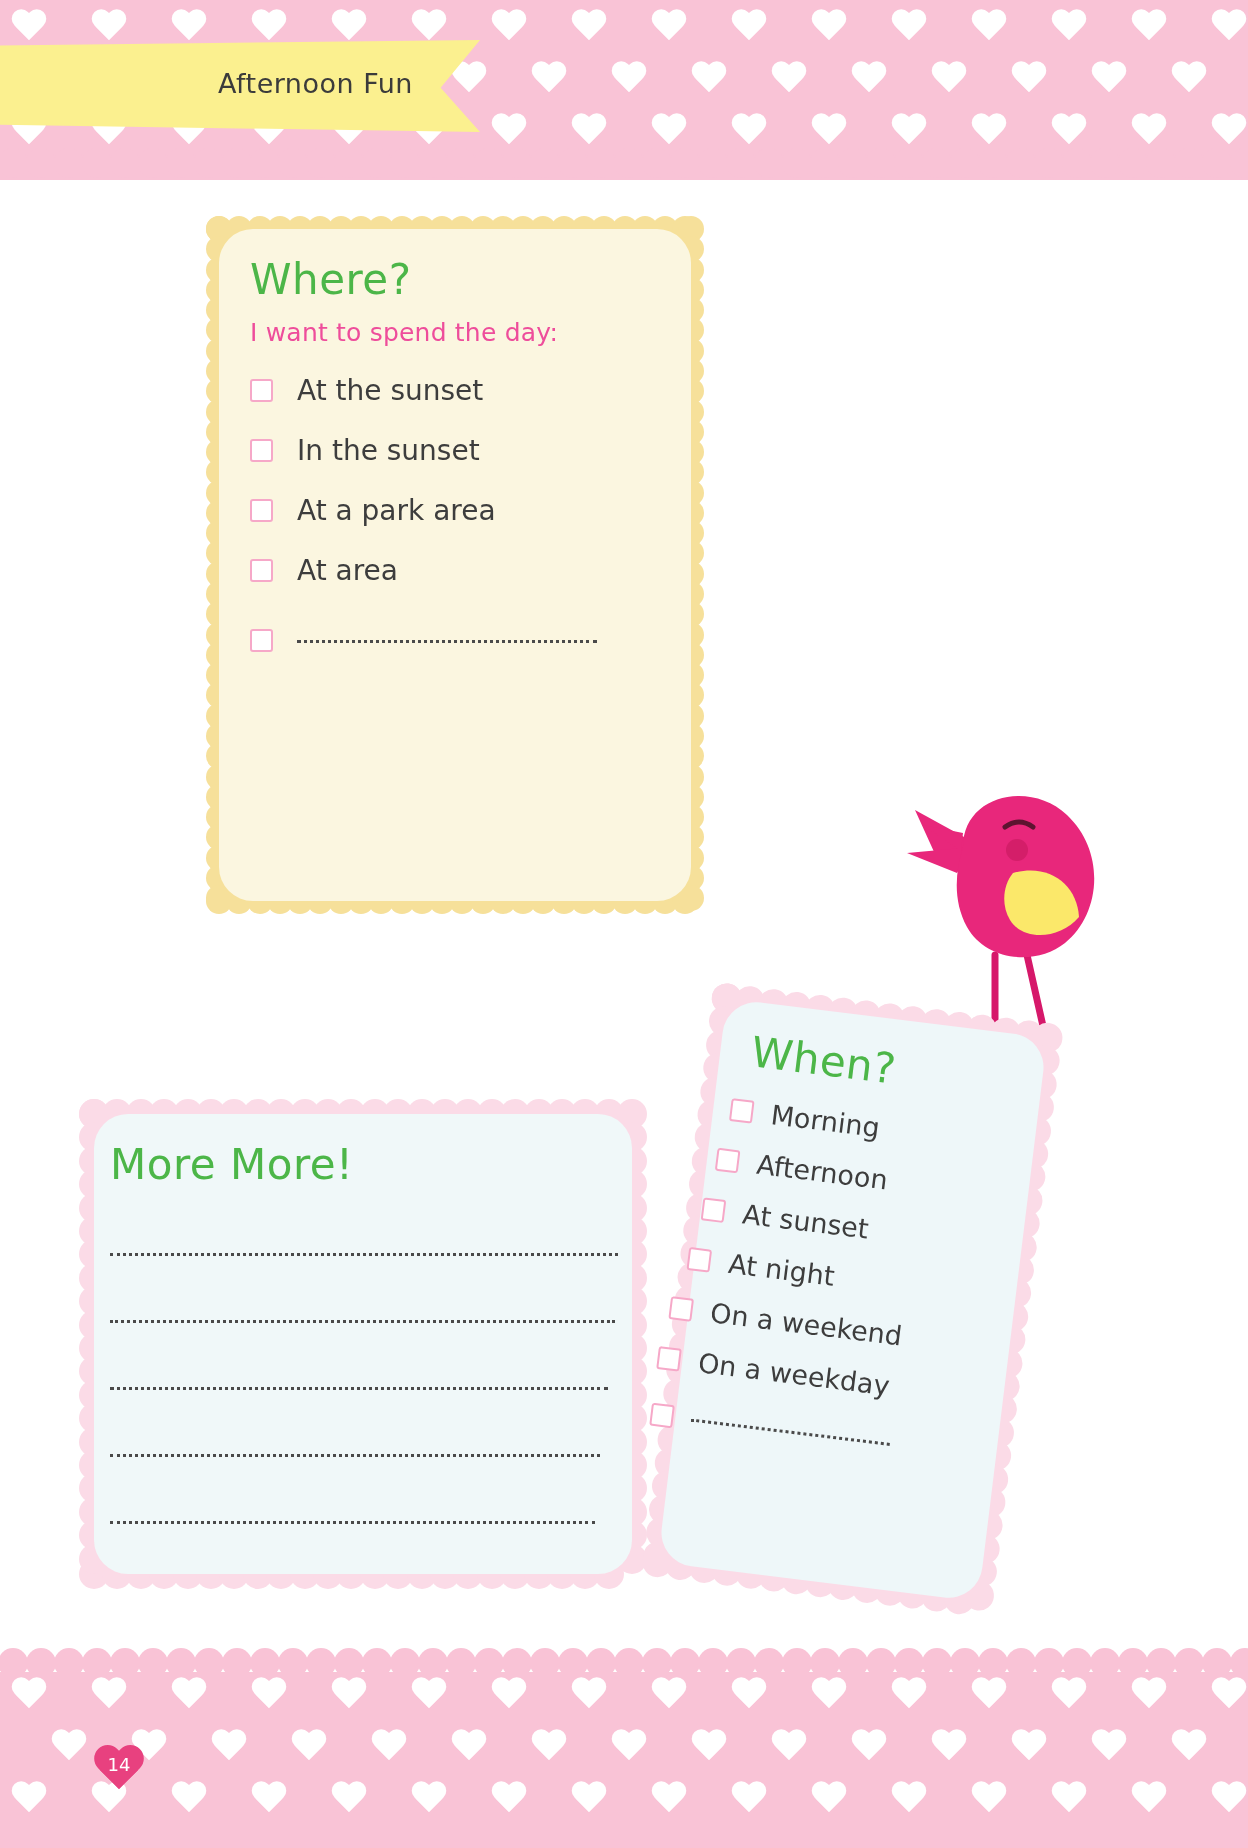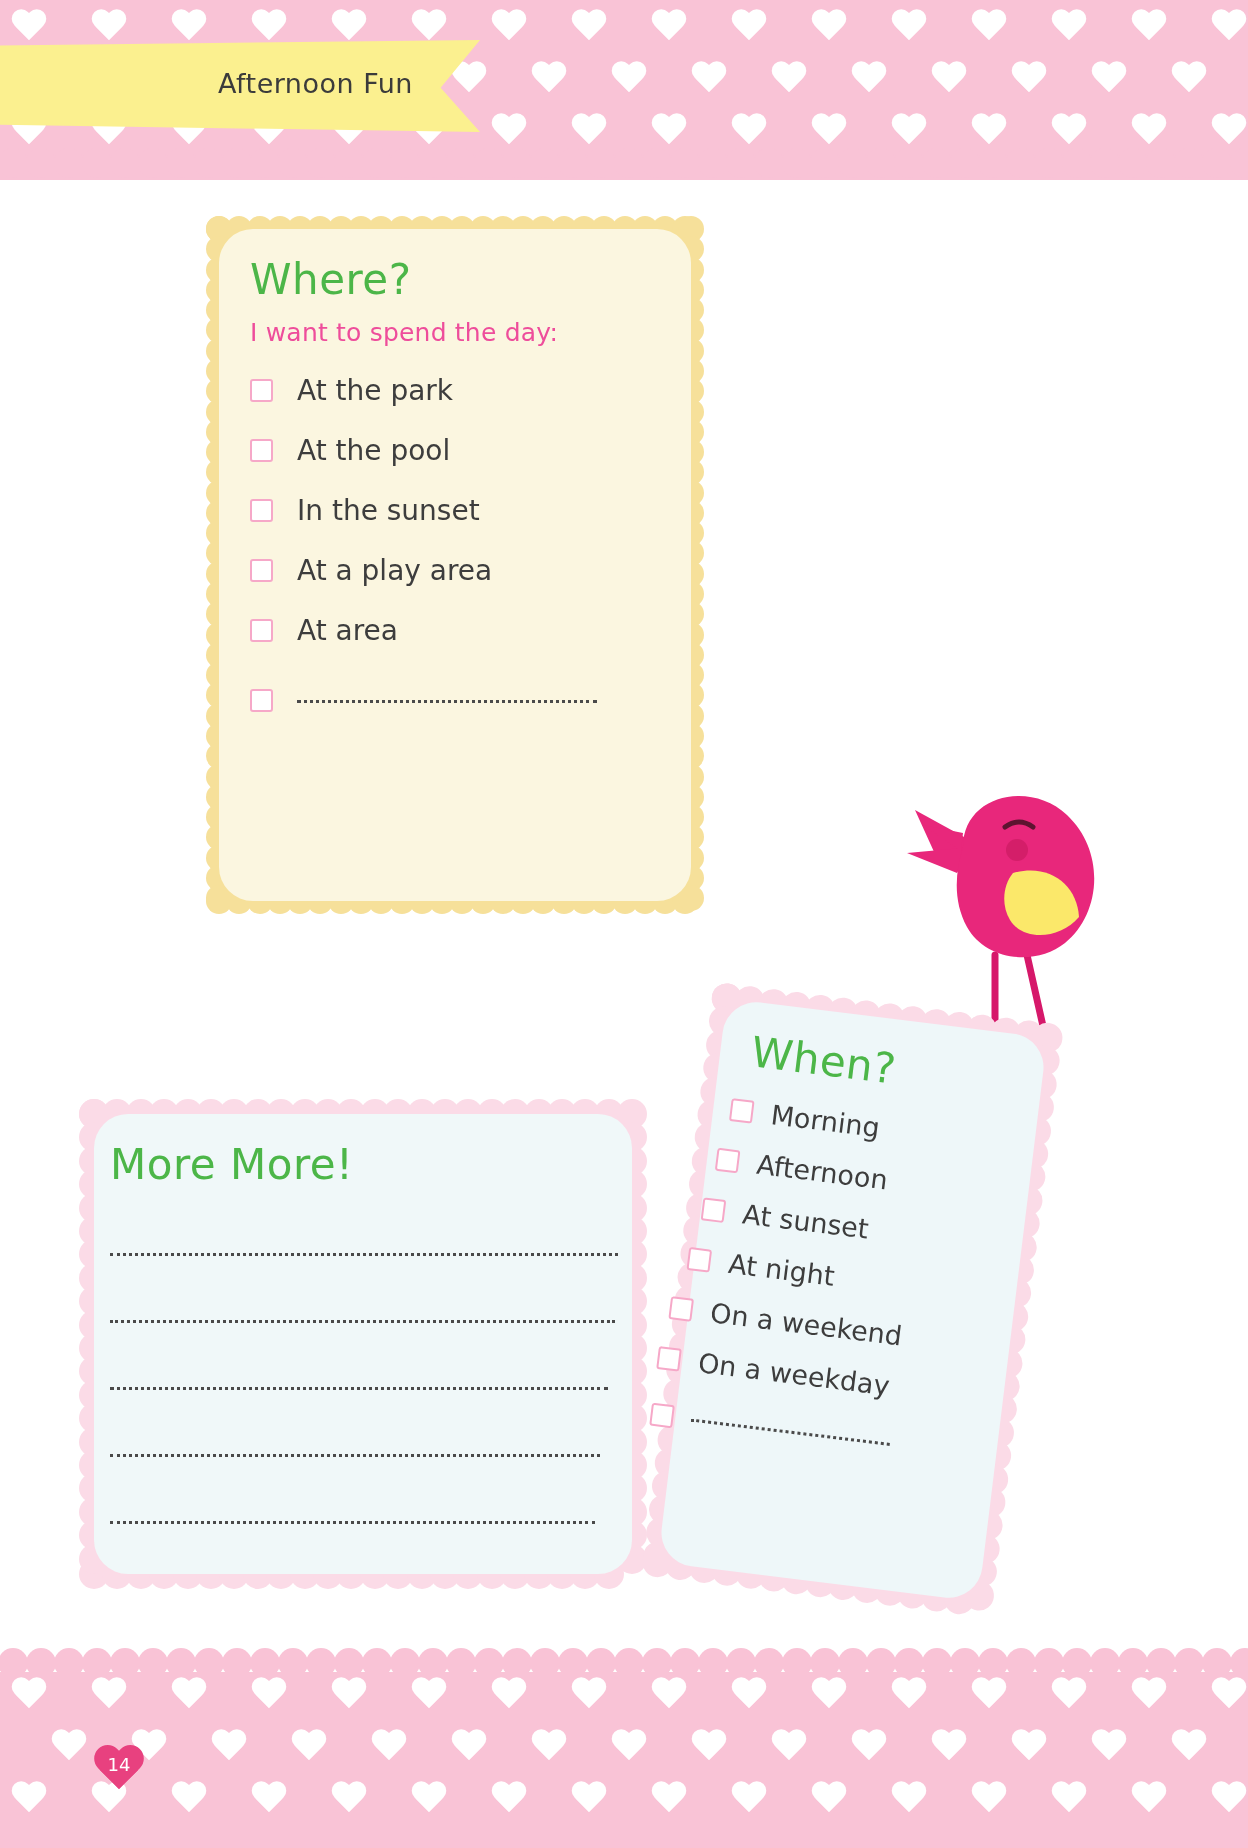--- a/index.html
+++ b/index.html
@@ -524,33 +524,29 @@
     </div>
   <div class="inner"></div>
 </div>
 
 <div id="where-list">
   <div class="card-title-green">Where?</div>
   <div class="card-sub-pink">I want to spend the day:</div>
 
   <div class="check-row">
     <span class="checkbox"></span>
-    <span class="check-label">At the park</span>
+    <span class="check-label">At the sunset</span>
   </div>
   <div class="check-row">
     <span class="checkbox"></span>
-    <span class="check-label">At the pool</span>
+    <span class="check-label">In the sunset</span>
   </div>
   <div class="check-row">
     <span class="checkbox"></span>
-    <span class="check-label">In the sunset</span>
-  </div>
-  <div class="check-row">
-    <span class="checkbox"></span>
-    <span class="check-label">At a play area</span>
+    <span class="check-label">At a park area</span>
   </div>
   <div class="check-row">
     <span class="checkbox"></span>
     <span class="check-label">At area</span>
   </div>
 
   <div class="check-row blank-row">
     <span class="checkbox"></span>
     <span class="dotline"></span>
   </div>

